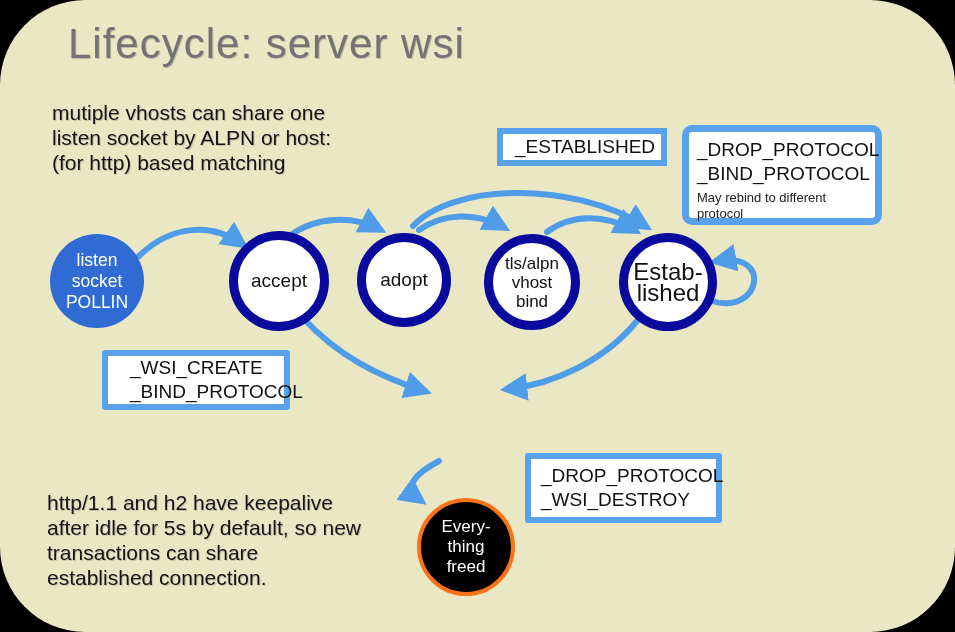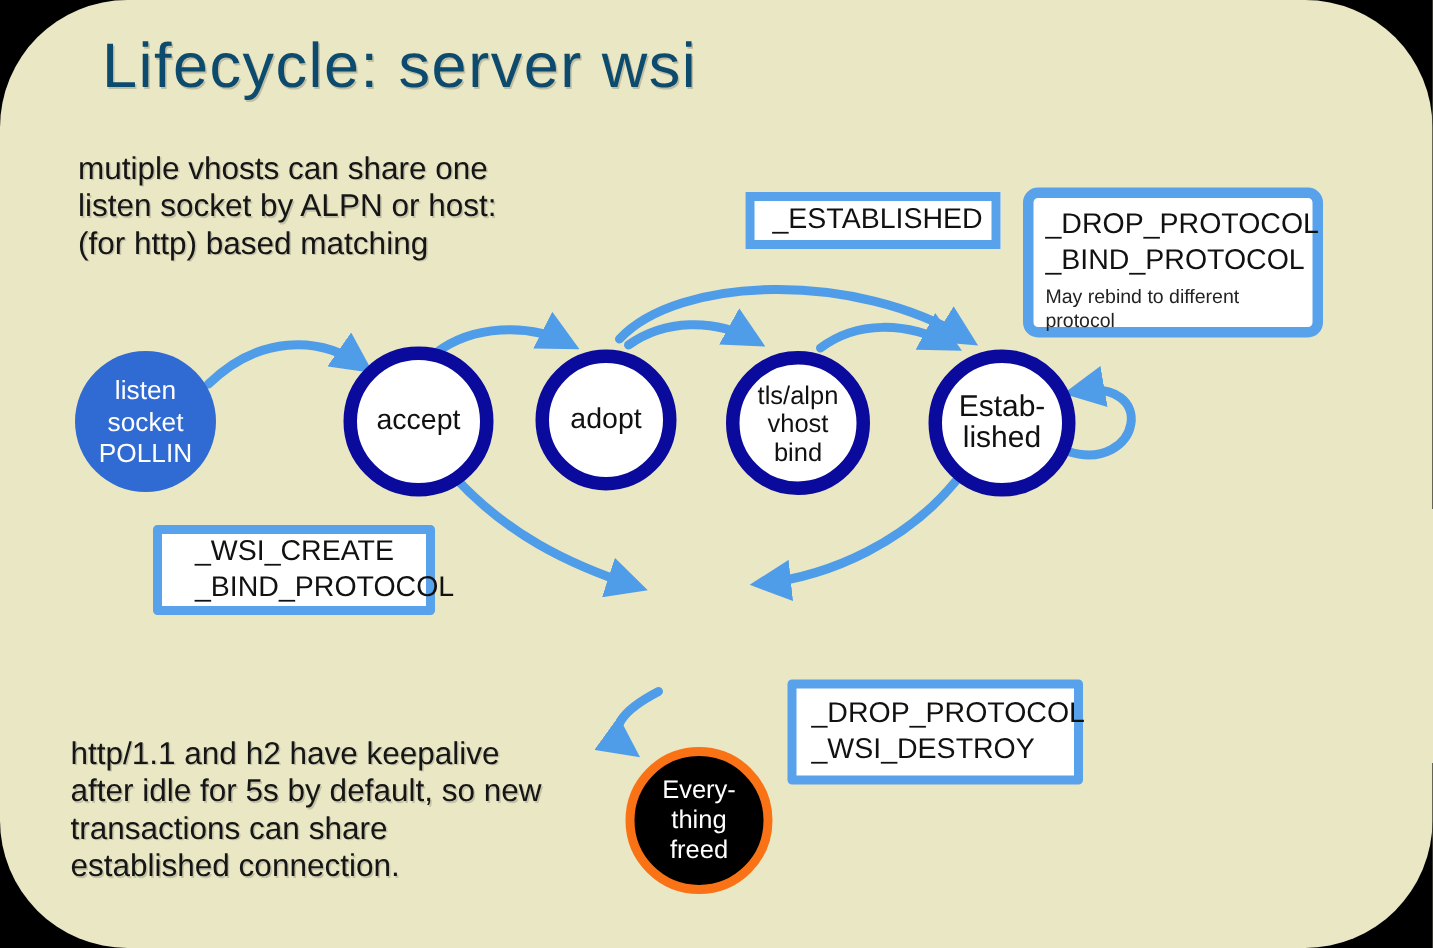--- a/index.html
+++ b/index.html
@@ -1,30 +1,30 @@
 <!DOCTYPE html>
 <html><head>
 <meta charset="utf-8">
 <style>
   html,body{margin:0;padding:0;background:#000;}
   body{width:955px;height:632px;font-family:"Liberation Sans",sans-serif;}
   #page{position:relative;width:955px;height:632px;background:#EAE7C4;border-radius:85px;overflow:hidden;}
-  .title{position:absolute;left:68px;top:20px;font-size:42px;color:#0c4a6e;letter-spacing:1px;text-shadow:1px 1px 0 rgba(140,140,125,.45);white-space:pre-line;}
+  .title{position:absolute;left:68px;top:20px;font-size:42px;color:#737373;letter-spacing:1px;text-shadow:1px 1px 0 rgba(140,140,125,.45);white-space:pre-line;}
   .note{position:absolute;font-size:21px;line-height:25px;color:#151515;text-shadow:1px 1px 0 rgba(140,140,125,.4);white-space:pre-line;}
   #note-top{left:52px;top:100px;}
   #note-bottom{left:47px;top:490px;}
   .node{position:absolute;border-radius:50%;display:flex;align-items:center;justify-content:center;text-align:center;box-sizing:border-box;}
   .node .lbl{white-space:pre-line;color:#111;}
   .ring{background:#fff;border:9px solid #0A0A9C;}
   #n-listen{background:#2F6BD2;border:none;}
   #n-listen .lbl{color:#fff;font-size:17.5px;line-height:21px;}
   #n-accept .lbl,#n-adopt .lbl,#n-closing .lbl{font-size:19px;}
   #n-tls .lbl{font-size:17px;line-height:19px;}
-  #n-est .lbl{font-size:20px;line-height:21px;}
-  #n-freed{background:#000;border:6px solid #f97316;}
+  #n-est .lbl{font-size:24px;line-height:21px;}
+  #n-freed{background:#000;border:4px solid #f97316;}
   #n-freed .lbl{color:#fff;font-size:17px;line-height:20px;}
   .callout{position:absolute;background:#fff;border:6px solid #58A2EC;box-sizing:border-box;color:#111;}
   .callout .big{font-size:19px;line-height:24px;white-space:pre-line;}
   .callout .small{font-size:13px;line-height:16px;white-space:pre-line;margin-top:4px;color:#222;}
   #cb-established{left:497px;top:128px;width:170px;height:38px;display:flex;align-items:center;padding-left:12px;}
   #cb-drop-bind{left:682px;top:125px;width:200px;height:100px;border-radius:10px;border-width:7px;padding:6px 8px;}
   #cb-writeable{left:772px;top:250px;width:136px;height:72px;display:flex;align-items:center;padding-left:10px;border-radius:3px;}
   #cb-wsi-create{left:102px;top:350px;width:188px;height:60px;display:flex;align-items:center;padding-left:22px;border-radius:3px;}
   #cb-close{left:605px;top:362px;width:107px;height:50px;display:flex;align-items:center;padding-left:12px;border-radius:3px;}
   #cb-drop-destroy{left:525px;top:453px;width:197px;height:70px;display:flex;align-items:center;padding-left:10px;border-radius:3px;}

